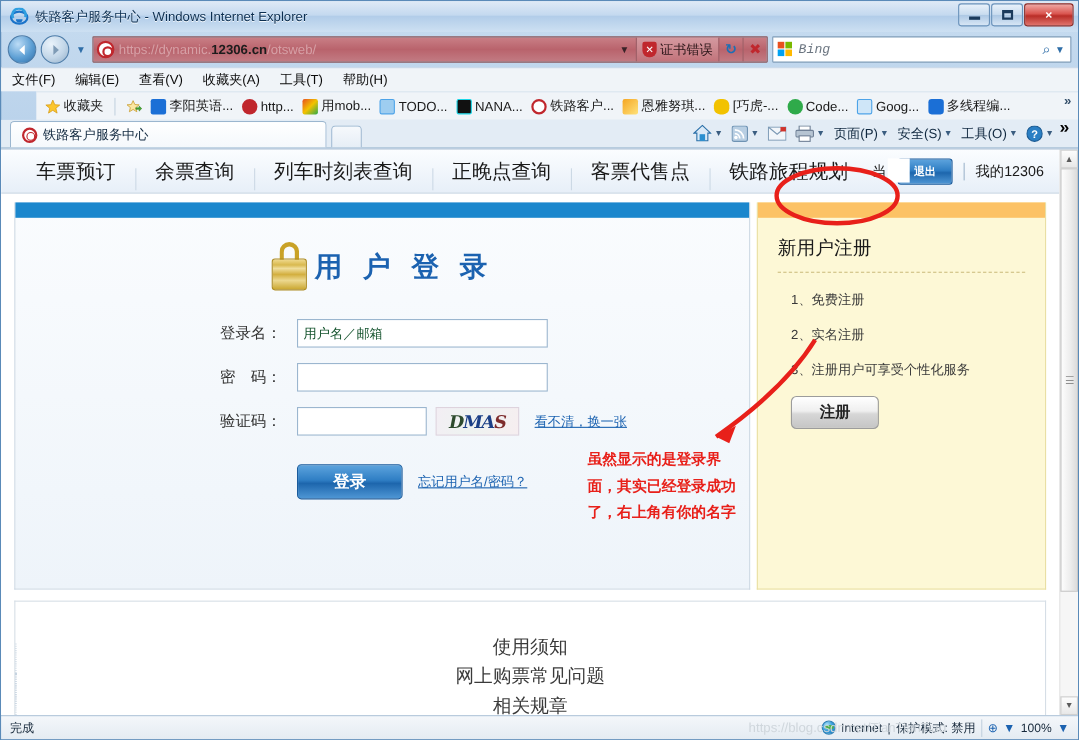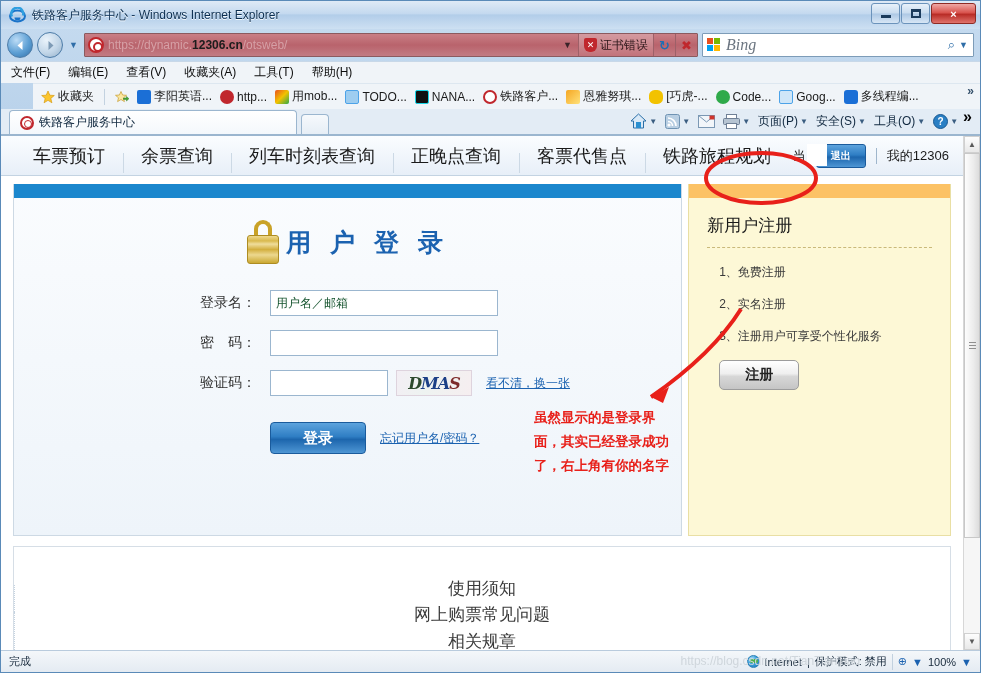--- a/index.html
+++ b/index.html
@@ -113,21 +113,21 @@
   }
   .icon-refresh{color:#1b6fb5;}
   .icon-stop{color:#c0272d;}
   .searchwrap {
     flex: 0 0 272px; height:24px;
     border:1px solid #7d9cb8; background:#fff; border-radius:1px;
     display:flex;align-items:center; padding:0 2px;
   }
   .bing-logo{width:15px;height:15px;margin:0 4px 0 2px;position:relative;flex:0 0 15px;}
   .bing-logo i{position:absolute;width:6px;height:6px;display:block;}
-  .search-ph{flex:1 1 auto;font-size:16px;font-style:italic;color:#6b7580;font-family:Liberation Serif, serif;}
+  .search-ph{flex:1 1 auto;font-size:12px;font-style:italic;color:#6b7580;font-family:Liberation Mono, monospace;}
   .search-mag{color:#2f6ea8;font-size:13px;padding:0 4px;}
   .search-caret{color:#2f6ea8;font-size:9px;padding-right:3px;}
 
   
   .menubar {
     height:22px;flex:0 0 22px;display:flex;align-items:center;
     background:#f0f4f8;
     padding-left:10px; gap:18px;
     border-top:1px solid #c8d8e8;
   }

